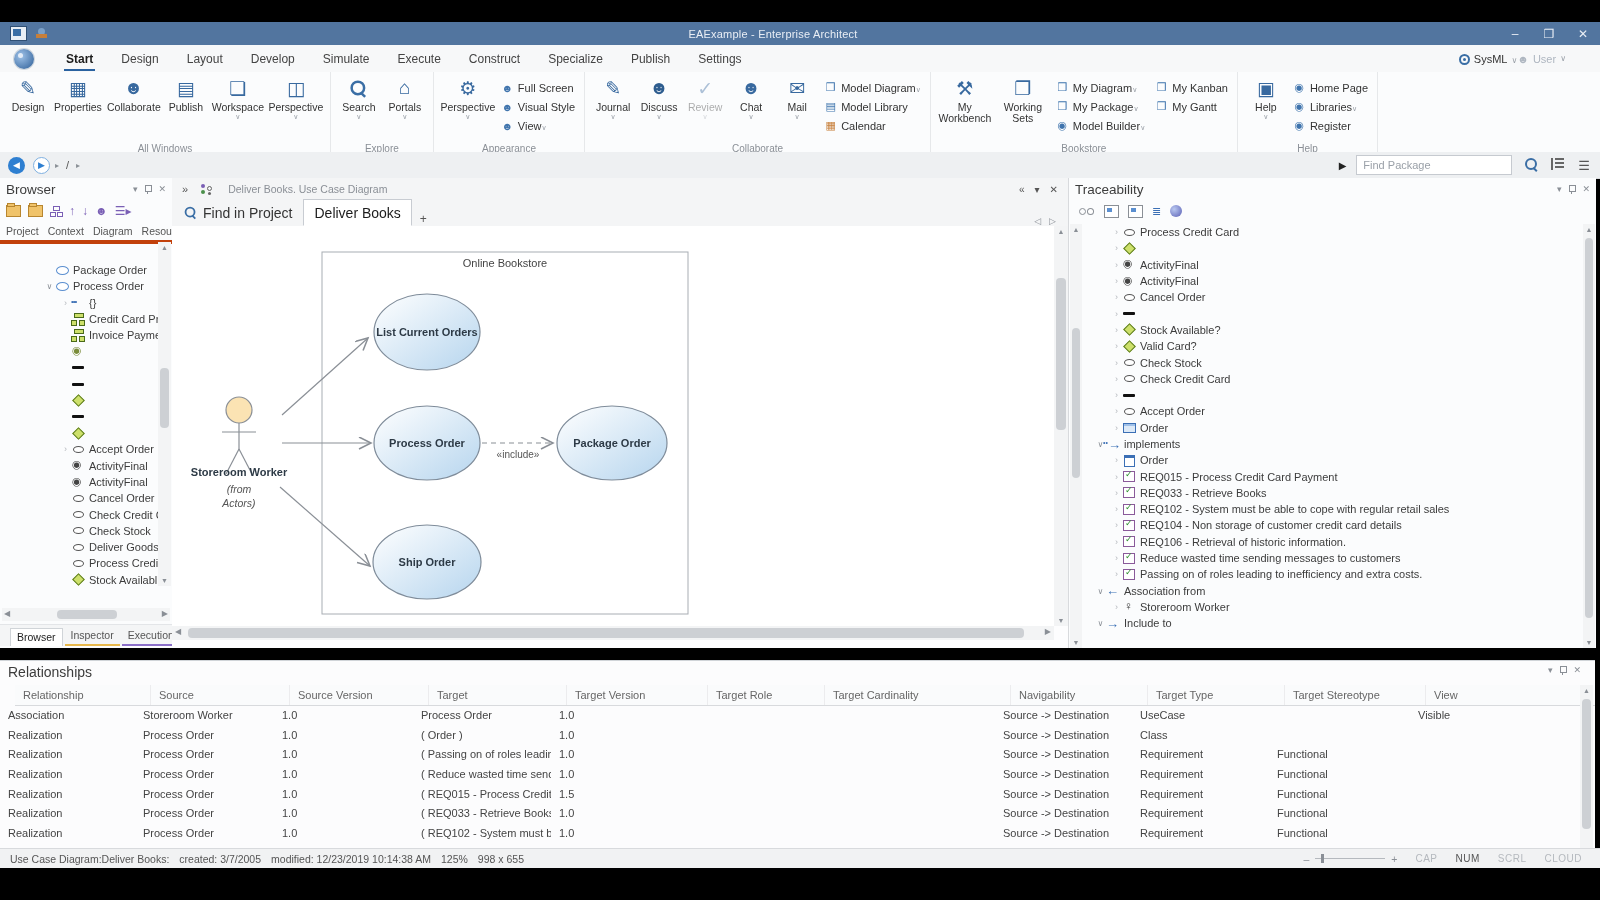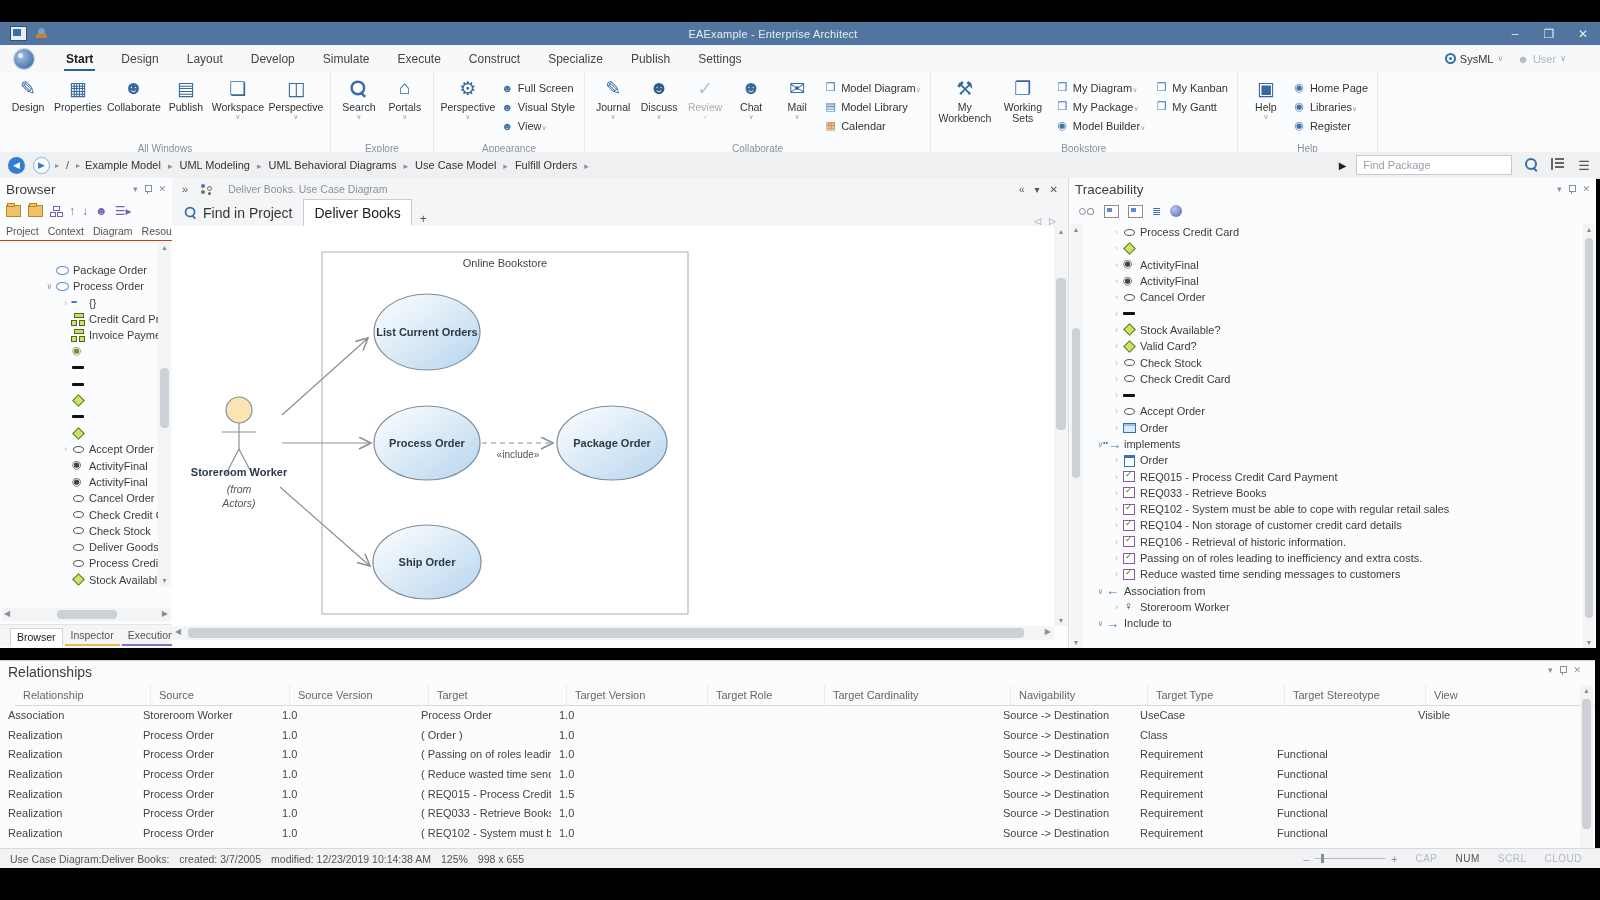--- a/index.html
+++ b/index.html
@@ -20,21 +20,21 @@
 
   
   #ribbontabs{left:0;top:45px;width:1600px;height:27px;background:#f7f8f9;border-bottom:1px solid #e3e5e8;display:flex;align-items:center;}
   #appbutton{width:20px;height:20px;border-radius:50%;margin:0 18px 0 14px;
      background:radial-gradient(circle at 35% 35%,#9fc2e8,#2c5d96);box-shadow:0 0 0 1px #d0d7de;position:relative;}
   #appbutton::after{content:"";position:absolute;left:4px;top:4px;width:5px;height:5px;background:#e3ecf7;border-radius:50%;}
   .rtab{padding:0 14px;height:100%;display:flex;align-items:center;font-size:12px;color:#444;position:relative;}
   .rtab[data-active="true"]{font-weight:bold;color:#1c1c1c;}
   .rtab[data-active="true"]::after{content:"";position:absolute;left:12px;right:12px;bottom:1px;height:2px;background:#2a62a0;}
   #ribbontabs .spacer{flex:1;}
-  .persp{display:flex;align-items:center;gap:4px;font-size:11px;color:#333;margin-right:14px;}
+  .persp{display:flex;align-items:flex-end;gap:4px;font-size:11px;color:#333;}
   .eye-icon{width:11px;height:11px;border-radius:50%;border:2px solid #3a6ea5;box-sizing:border-box;position:relative;}
   .eye-icon::after{content:"";position:absolute;left:2px;top:2px;width:3px;height:3px;background:#3a6ea5;border-radius:50%;}
   .user{display:flex;align-items:center;gap:4px;font-size:11px;color:#aeb6c0;margin-right:34px;}
   .caret-sm{font-size:8px;color:#9aa0a8;}
 
   
   #ribbonbody{left:0;top:72px;width:1600px;height:80px;background:#fbfcfd;border-bottom:1px solid #d8dadd;display:flex;}
   .rgroup{display:flex;flex-direction:column;border-right:1px solid #e6e8ea;padding:1px 5px 0 5px;}
   .rg-items{display:flex;flex:1;align-items:flex-start;}
   .rg-label{text-align:center;color:#8a8f96;font-size:10px;padding:1px 0 3px;}
@@ -114,21 +114,21 @@
   .pin-ic{display:inline-block;width:7px;height:9px;position:relative;margin-left:7px;}
   .pin-ic::before{content:"";position:absolute;left:1px;top:0;width:5px;height:5px;border:1px solid #8a8f96;}
   .pin-ic::after{content:"";position:absolute;left:3px;top:6px;width:1px;height:3px;background:#8a8f96;}
   #browser-toolbar{display:flex;align-items:center;height:22px;padding:0 6px;gap:7px;}
   .bt-ic{font-size:12px;color:#7a5fb5;}
   .folder-ic{display:inline-block;width:13px;height:10px;background:#f0c36a;border:1px solid #b8862f;position:relative;}
   .folder-ic::before{content:"";position:absolute;left:0;top:-3px;width:6px;height:2px;background:#f0c36a;border:1px solid #b8862f;}
   .hier-ic{display:inline-block;width:12px;height:10px;position:relative;}
   .hier-ic::before{content:"";position:absolute;left:3px;top:0;width:5px;height:3px;border:1px solid #7a5fb5;}
   .hier-ic::after{content:"";position:absolute;left:0;top:6px;width:4px;height:3px;border:1px solid #7a5fb5;box-shadow:7px 0 0 -1px #fff,7px 0 0 0 #7a5fb5;}
-  #browser-tabs{display:flex;align-items:center;height:18px;padding:0 6px;gap:9px;border-bottom:1px solid #c2410c;}
+  #browser-tabs{display:flex;align-items:center;height:18px;padding:0 6px;gap:9px;border-bottom:4px solid #c2410c;}
   .btab{font-size:10.5px;color:#555;white-space:nowrap;}
   #browser-tree{position:absolute;left:0;top:64px;width:158px;height:344px;overflow:hidden;padding-top:20px;box-sizing:border-box;}
   
   .vscroll{position:absolute;background:#f3f4f5;}
   .vthumb{position:absolute;left:2px;right:2px;background:#cdd0d4;border-radius:4px;}
   .sarrow{position:absolute;left:0;width:100%;text-align:center;color:#8a8f96;font-size:7px;}
   
   .hscroll{position:absolute;background:#f3f4f5;}
   .hthumb{position:absolute;top:2px;bottom:2px;background:#cdd0d4;border-radius:4px;}
   .harrow{position:absolute;top:1px;color:#8a8f96;font-size:8px;}
@@ -498,28 +498,20 @@
       <div class="rg-label">Help</div>
     </div>
     </div>
 
   <div id="navrow" class="abs">
     <span class="navcirc back">◀</span>
     <span class="navcirc fwd">▶</span>
     <span class="navsep">▸</span>
     <span class="navroot">/</span>
     <span class="navsep">▸</span>
-    <span id="crumbs" style="display:flex;align-items:center">
-
-    <span class="crumb">Example Model</span>
-        <span class="crumb">UML Modeling</span>
-        <span class="crumb">UML Behavioral Diagrams</span>
-        <span class="crumb">Use Case Model</span>
-        <span class="crumb">Fulfill Orders</span>
-      </span>
     <span class="spacer"></span>
     <span class="nav-play">▶</span>
     <div id="findbox">
       <span>Find Package</span>
     </div>
     <span class="nav-ic"><span class="mag"></span></span>
     <span class="nav-ic"><span class="grid-ic"></span></span>
     <span class="nav-ic" style="font-size:13px;margin-right:10px;">☰</span>
   </div>
 
@@ -864,26 +856,26 @@
           <span class="tl">REQ104 - Non storage of customer credit card details</span>
         </div>
           <div class="titem" data-ind="1" data-exp="c" data-icon="req">
           <span class="exp"></span>
           <span class="ti"></span>
           <span class="tl">REQ106 - Retrieval of historic information.</span>
         </div>
           <div class="titem" data-ind="1" data-exp="c" data-icon="req">
           <span class="exp"></span>
           <span class="ti"></span>
+          <span class="tl">Reduce wasted time sending messages to customers</span>
+        </div>
+          <div class="titem" data-ind="1" data-exp="c" data-icon="req">
+          <span class="exp"></span>
+          <span class="ti"></span>
           <span class="tl">Passing on of roles leading to inefficiency and extra costs.</span>
-        </div>
-          <div class="titem" data-ind="1" data-exp="c" data-icon="req">
-          <span class="exp"></span>
-          <span class="ti"></span>
-          <span class="tl">Reduce wasted time sending messages to customers</span>
         </div>
           <div class="titem" data-ind="0" data-exp="e" data-icon="arrow-left">
           <span class="exp"></span>
           <span class="ti"></span>
           <span class="tl">Association from</span>
         </div>
           <div class="titem" data-ind="1" data-exp="c" data-icon="actor">
           <span class="exp"></span>
           <span class="ti"></span>
           <span class="tl">Storeroom Worker</span>

